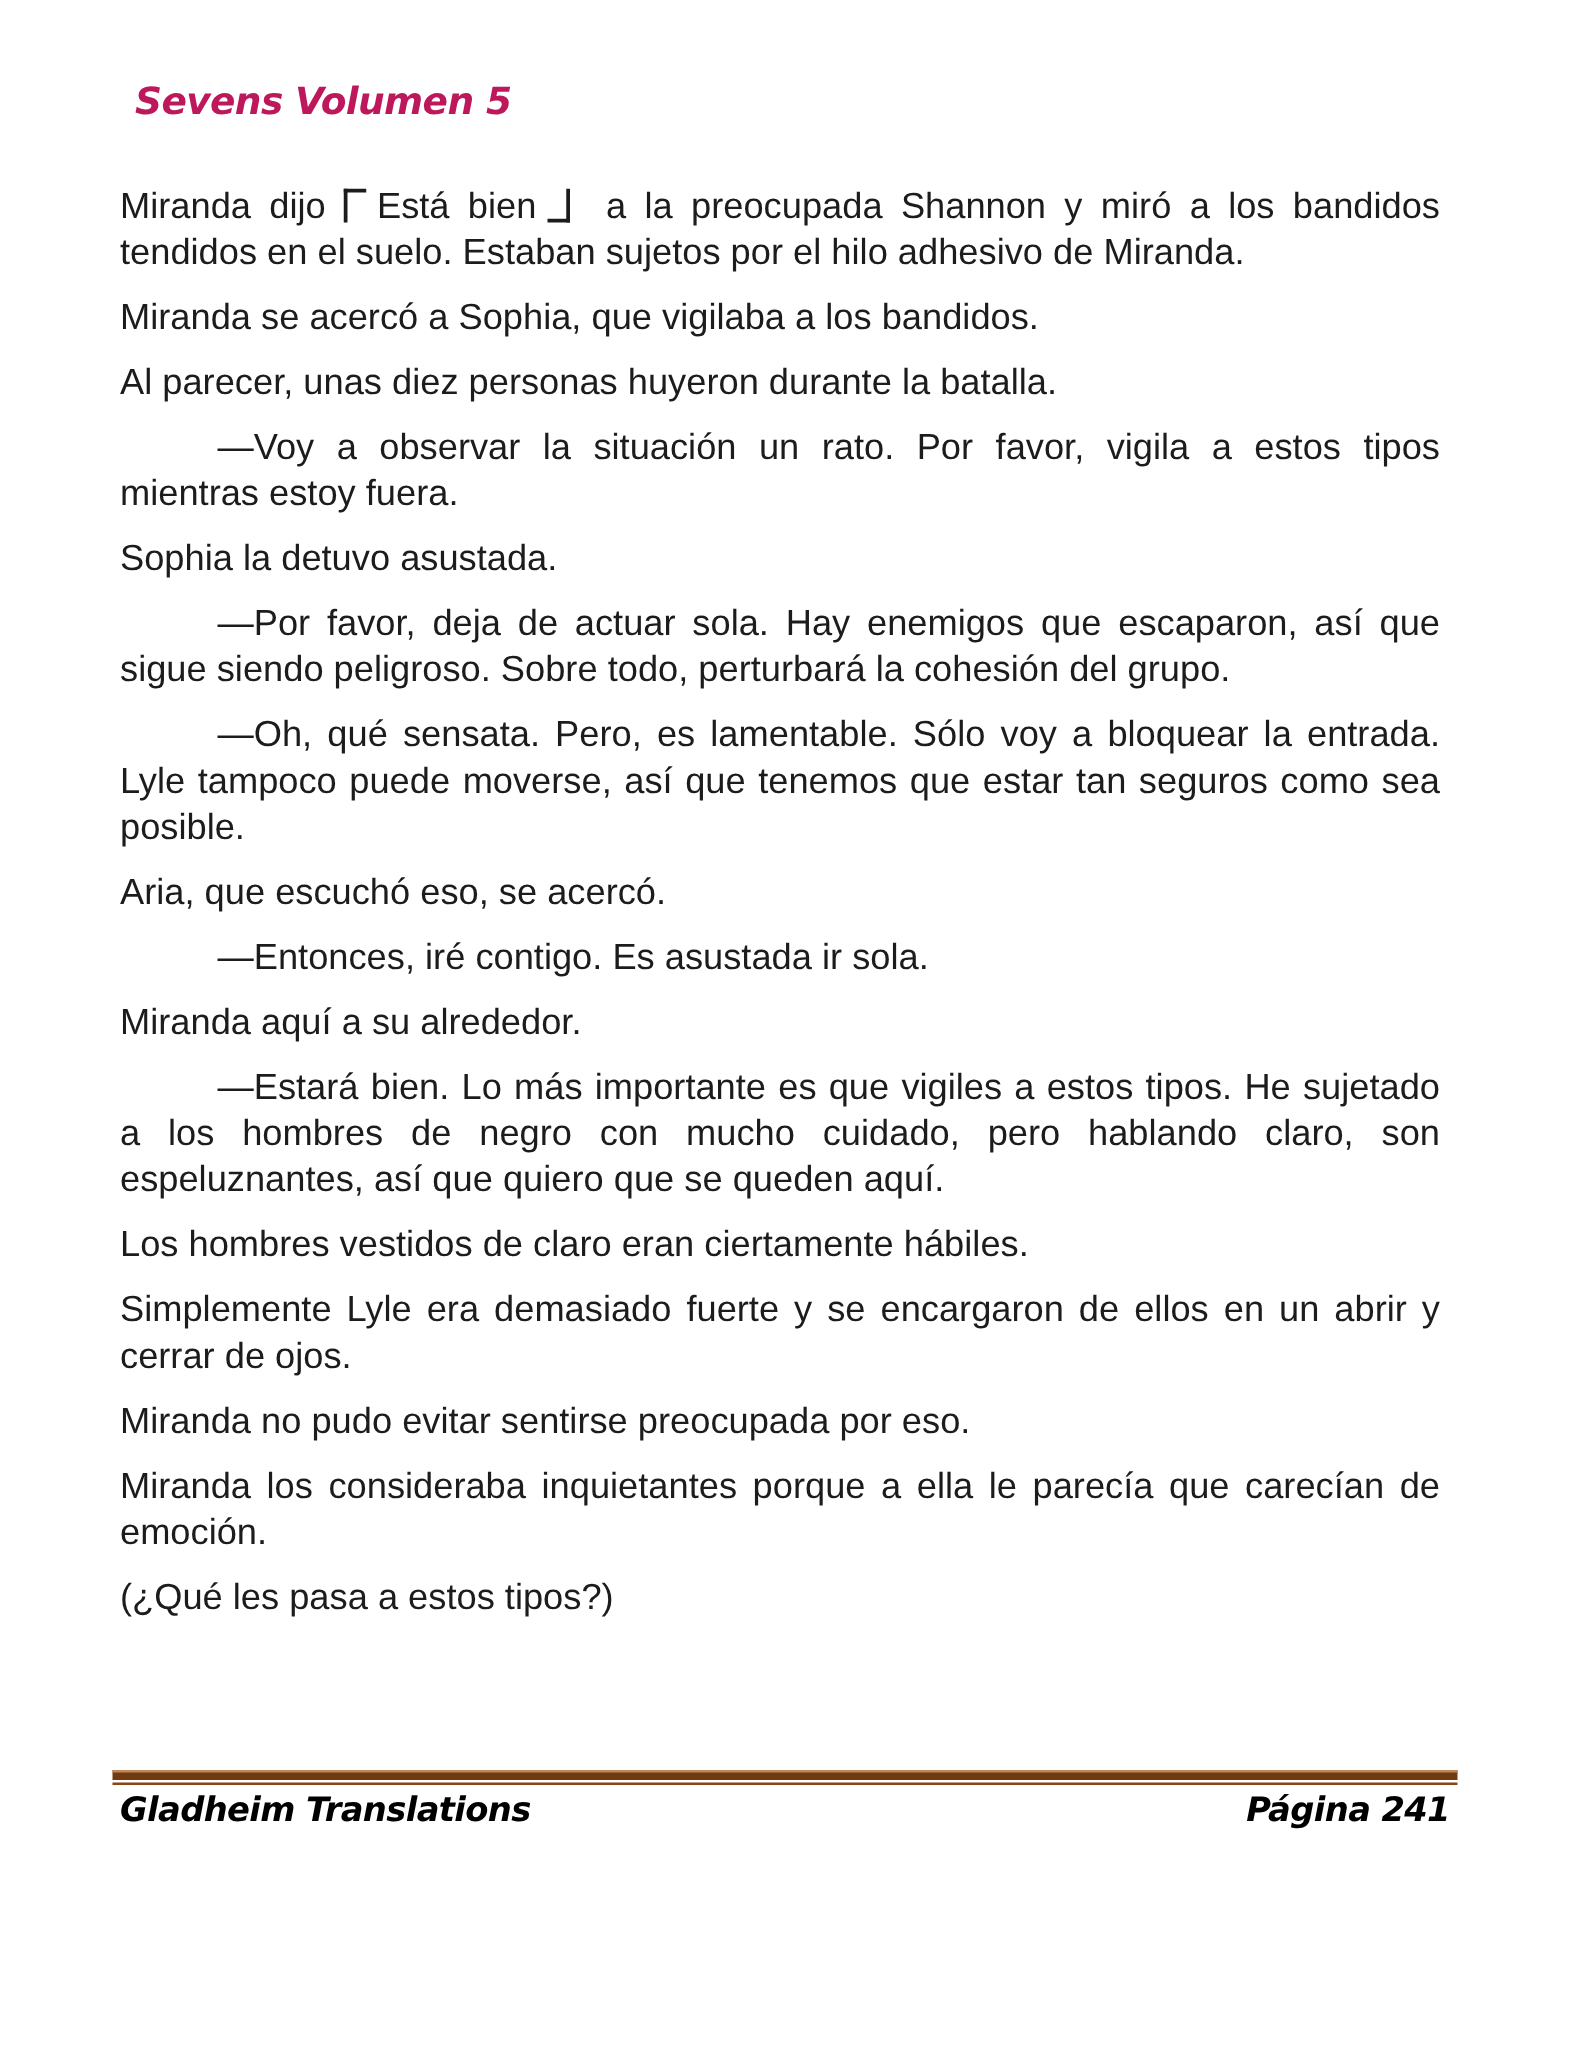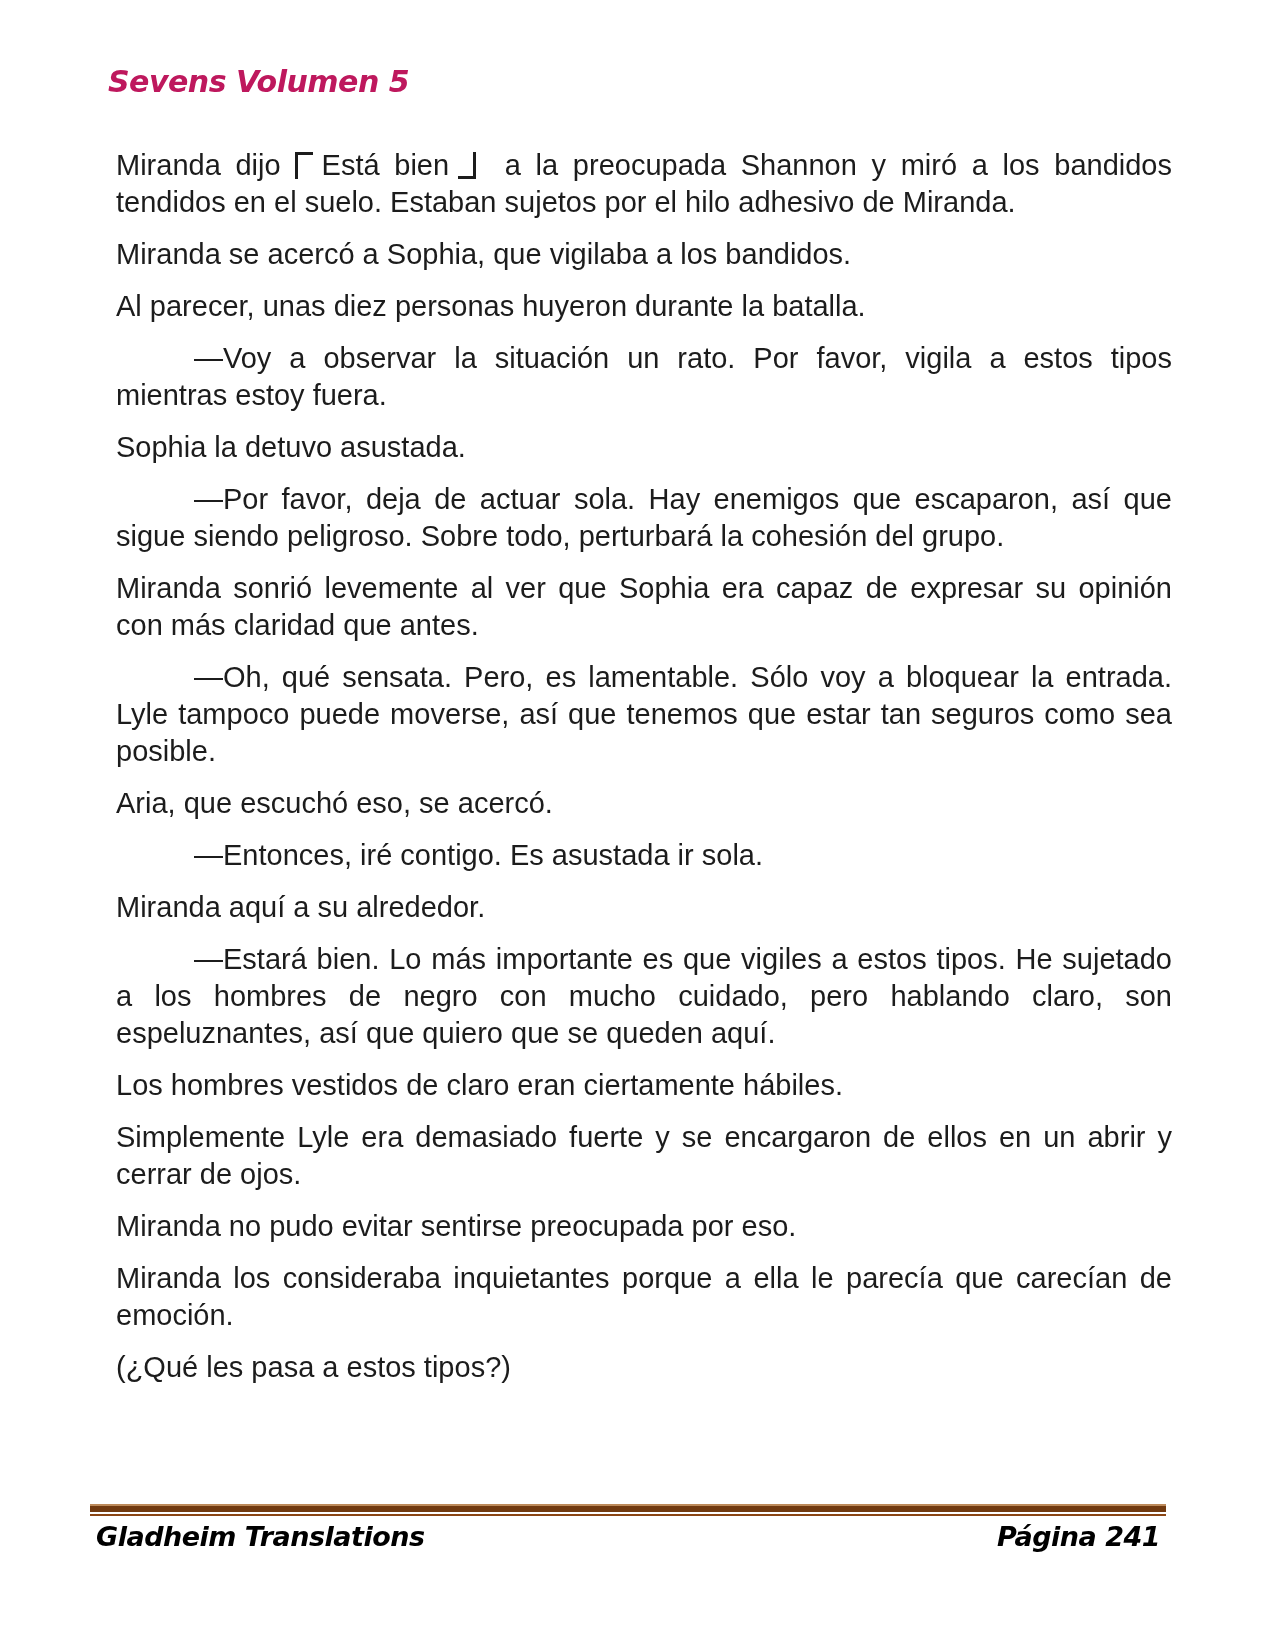--- a/index.html
+++ b/index.html
@@ -22,21 +22,21 @@
     font-family: "DejaVu Sans", sans-serif;
     font-weight: bold;
     font-style: italic;
     font-size: 30px;
     letter-spacing: -0.5px;
     color: #be185d;
     white-space: nowrap;
   }
   .body-text {
     position: absolute;
-    left: 116px;
+    left: 96px;
     top: 147px;
     width: 1056px;
     font-size: 29px;
     line-height: 37px;
     text-align: justify;
     color: #1c1c1c;
   }
   .body-text p {
     margin: 0 0 15px 0;
     padding: 0;
@@ -59,21 +59,21 @@
     width: 15px;
     height: 24px;
     border-right: 3px solid #1c1c1c;
     border-bottom: 3px solid #1c1c1c;
     margin: 0 14px 0 9px;
     vertical-align: -4px;
   }
   .page-footer {
     position: absolute;
     left: 90px;
-    top: 1504px;
+    top: 1416px;
     width: 1076px;
   }
   .footer-rule-thick {
     height: 6px;
     background: #713A10;
     border-top: 2px solid #BC8A5A;
   }
   .footer-rule-thin {
     height: 2px;
     background: #8B4513;
@@ -98,21 +98,20 @@
 
 <div class="page-header">Sevens Volumen 5</div>
 
 <div class="body-text">
     <p><span>Miranda dijo</span><span class="cb-open"></span><span>Está bien</span><span class="cb-close"></span><span> a la preocupada Shannon y miró a los bandidos tendidos en el suelo. Estaban sujetos por el hilo adhesivo de Miranda.</span></p>
     <p>Miranda se acercó a Sophia, que vigilaba a los bandidos.</p>
     <p>Al parecer, unas diez personas huyeron durante la batalla.</p>
     <p class="dialogue">—Voy a observar la situación un rato. Por favor, vigila a estos tipos mientras estoy fuera.</p>
     <p>Sophia la detuvo asustada.</p>
     <p class="dialogue">—Por favor, deja de actuar sola. Hay enemigos que escaparon, así que sigue siendo peligroso. Sobre todo, perturbará la cohesión del grupo.</p>
-    <p>Miranda sonrió levemente al ver que Sophia era capaz de expresar su opinión con más claridad que antes.</p>
     <p class="dialogue">—Oh, qué sensata. Pero, es lamentable. Sólo voy a bloquear la entrada. Lyle tampoco puede moverse, así que tenemos que estar tan seguros como sea posible.</p>
     <p>Aria, que escuchó eso, se acercó.</p>
     <p class="dialogue">—Entonces, iré contigo. Es asustada ir sola.</p>
     <p>Miranda aquí a su alrededor.</p>
     <p class="dialogue">—Estará bien. Lo más importante es que vigiles a estos tipos. He sujetado a los hombres de negro con mucho cuidado, pero hablando claro, son espeluznantes, así que quiero que se queden aquí.</p>
     <p>Los hombres vestidos de claro eran ciertamente hábiles.</p>
     <p>Simplemente Lyle era demasiado fuerte y se encargaron de ellos en un abrir y cerrar de ojos.</p>
     <p>Miranda no pudo evitar sentirse preocupada por eso.</p>
     <p>Miranda los consideraba inquietantes porque a ella le parecía que carecían de emoción.</p>
     <p>(¿Qué les pasa a estos tipos?)</p>

